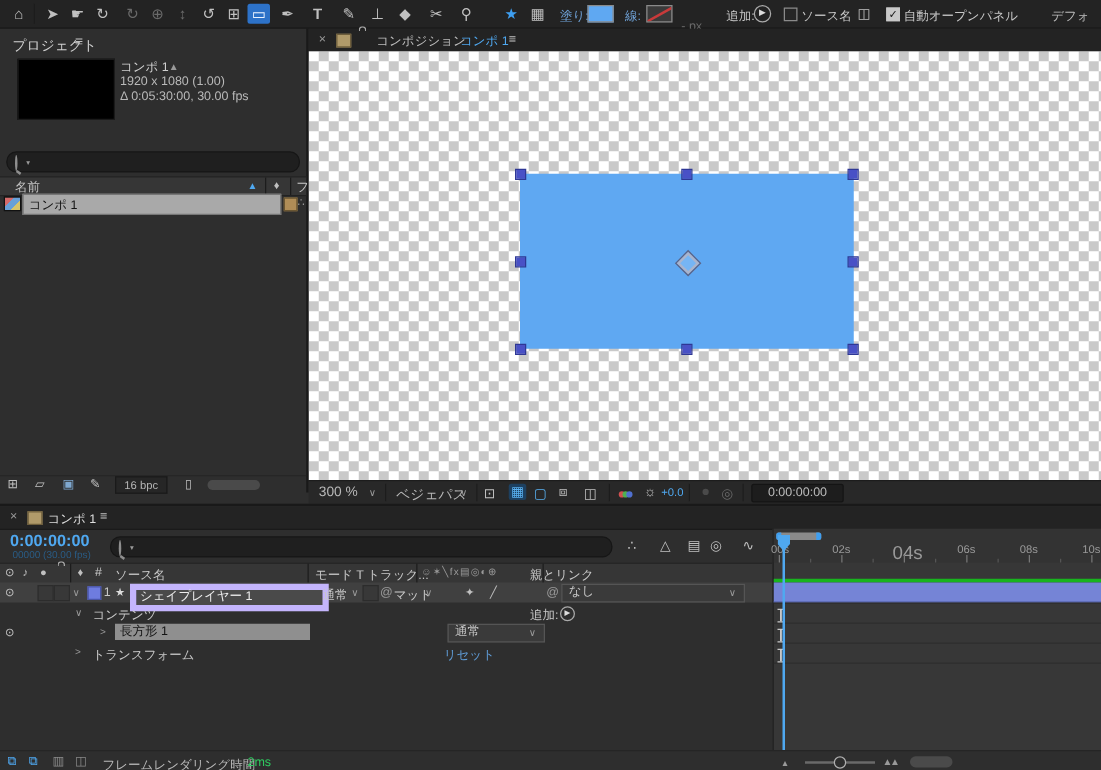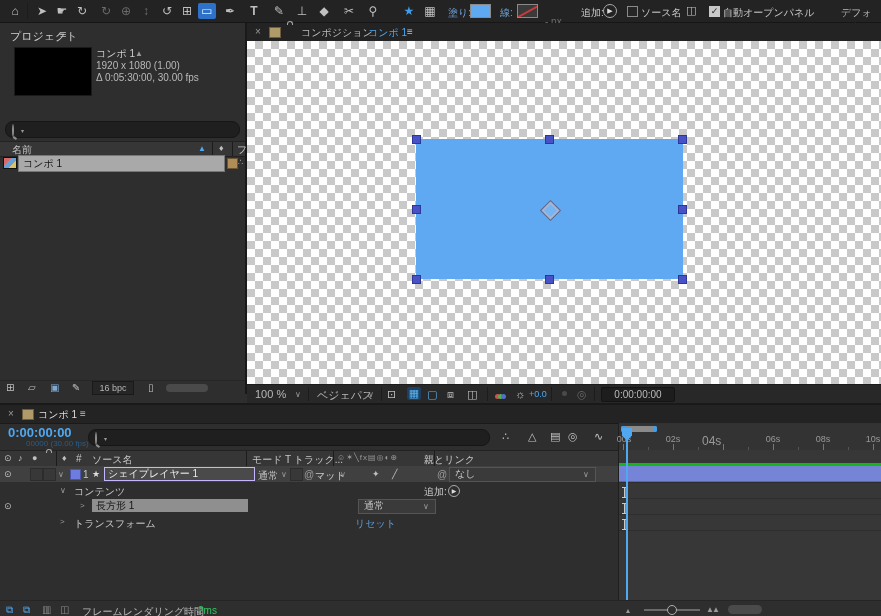--- a/index.html
+++ b/index.html
@@ -149,21 +149,21 @@
       <span class="ab handle" style="left:432px;top:95px"></span>
       <span class="ab handle" style="left:166px;top:165px"></span>
       <span class="ab handle" style="left:432px;top:165px"></span>
       <span class="ab handle" style="left:166px;top:235px"></span>
       <span class="ab handle" style="left:299px;top:235px"></span>
       <span class="ab handle" style="left:432px;top:235px"></span>
       <span class="ab anchor" style="left:297px;top:163px"></span>
     </div>
 
     <div class="ab" style="left:0;top:361px;width:634px;height:19px;background:#282828;border-top:1px solid #1c1c1c">
-      <span class="ab vbtn" style="left:8px;top:3px">100 %</span>
+      <span class="ab vbtn" style="left:8px;top:3px">300 %</span>
       <span class="ab dd-arrow" style="left:48px;top:5px">∨</span>
       <span class="ab vsep" style="left:61px;top:2px;height:14px"></span>
       <span class="ab vbtn" style="left:70px;top:3px">ベジェパス</span>
       <span class="ab dd-arrow" style="left:121px;top:5px">∨</span>
       <span class="ab vsep" style="left:134px;top:2px;height:14px"></span>
       <span class="ab ic" style="left:140px;top:3px;font-size:11px">⊡</span>
       <span class="ab ic" style="left:160px;top:2px;font-size:11px;color:#58b0f0;background:#1d4060;border-radius:2px;width:14px">▦</span>
       <span class="ab ic" style="left:180px;top:3px;font-size:11px;color:#58b0f0">▢</span>
       <span class="ab ic" style="left:200px;top:3px;font-size:11px">⧈</span>
       <span class="ab ic" style="left:220px;top:3px;font-size:11px">◫</span>
@@ -183,21 +183,21 @@
 
   <div id="tl" class="ab">
     <div class="ab tabstrip" style="left:0;top:0;width:881px;height:18px">
       <span class="ab ic" style="left:8px;top:3px;color:#9a9a9a">×</span>
       <span class="ab" style="left:22px;top:4px;width:10px;height:9px;background:#b09a6a;border:1px solid #6e5e3c"></span>
       <span class="ab" style="left:38px;top:3px;color:#dedede">コンポ 1</span>
       <span class="ab ic" style="left:80px;top:3px">≡</span>
     </div>
 
     <span class="ab blue" style="left:8px;top:20px;font-size:13px;font-weight:bold">0:00:00:00</span>
-    <span class="ab" style="left:26px;top:34px;font-size:8px;color:#2a5c85">00000 (30.00 fps)</span>
+    <span class="ab" style="left:10px;top:34px;font-size:8px;color:#2a5c85">00000 (30.00 fps)</span>
     <div class="ab field" style="left:88px;top:24px;width:400px;height:15px">
       <span class="mag ab" style="left:6px;top:3px"></span>
       <span class="ab dd-arrow" style="left:15px;top:5px;font-size:6px">▾</span>
     </div>
     <span class="ab ic" style="left:502px;top:25px;font-size:11px">∴</span>
     <span class="ab ic" style="left:528px;top:25px;font-size:11px">△</span>
     <span class="ab ic" style="left:550px;top:25px;font-size:11px">▤</span>
     <span class="ab ic" style="left:568px;top:25px;font-size:11px">◎</span>
     <span class="ab ic" style="left:594px;top:25px;font-size:11px">∿</span>
 
@@ -222,21 +222,21 @@
     </div>
 
     <div class="ab row" style="top:61px;background:#404040">
       <span class="ab ic" style="left:4px;top:3px;font-size:9px">⊙</span>
       <span class="ab" style="left:30px;top:2px;width:11px;height:11px;background:#383838;border:1px solid #2c2c2c"></span>
       <span class="ab" style="left:43px;top:2px;width:11px;height:11px;background:#383838;border:1px solid #2c2c2c"></span>
       <span class="ab dd-arrow" style="left:58px;top:4px">∨</span>
       <span class="ab" style="left:70px;top:3px;width:9px;height:9px;background:#6e7cdf;border:1px solid #4a55a8"></span>
       <span class="ab" style="left:83px;top:3px">1</span>
       <span class="ab ic" style="left:92px;top:3px;font-size:9px;color:#ddd">★</span>
-      <span class="ab" style="left:104px;top:1px;width:146px;height:12px;background:#4a4a4a;border:1px solid #c4b5fd;line-height:12px;padding-left:3px;color:#ececec">シェイプレイヤー 1</span>
+      <span class="ab" style="left:104px;top:1px;width:146px;height:12px;background:#4a4a4a;border:5px solid #c4b5fd;line-height:12px;padding-left:3px;color:#ececec">シェイプレイヤー 1</span>
       <span class="ab" style="left:258px;top:3px">通常</span>
       <span class="ab dd-arrow" style="left:281px;top:4px">∨</span>
       <span class="ab" style="left:290px;top:2px;width:11px;height:11px;background:#383838;border:1px solid #2c2c2c"></span>
       <span class="ab" style="left:304px;top:3px;color:#9a9a9a">@</span>
       <span class="ab" style="left:315px;top:3px">マット</span>
       <span class="ab dd-arrow" style="left:340px;top:4px">∨</span>
       <span class="ab ic" style="left:372px;top:3px;font-size:9px">✦</span>
       <span class="ab ic" style="left:392px;top:3px;font-size:9px">╱</span>
       <span class="ab" style="left:437px;top:3px;color:#9a9a9a">@</span>
       <span class="ab ddbox" style="left:449px;top:1px;width:145px">
@@ -268,21 +268,21 @@
       <span class="ab" style="left:355px;top:3px;color:#5f9bd5">リセット</span>
     </div>
 
     <div class="ab" style="left:618px;top:18px;width:263px;height:177px;background:#373737;border-left:1px solid #1f1f1f">
       <div class="ab" style="left:0;top:0;width:263px;height:27px;background:#333">
         <span class="ab" style="left:2px;top:3px;width:36px;height:6px;background:#8a8a8a;border-radius:2px"></span>
         <span class="ab" style="left:2px;top:3px;width:4px;height:6px;background:#3e9ef0;border-radius:2px 0 0 2px"></span>
         <span class="ab" style="left:34px;top:3px;width:4px;height:6px;background:#3e9ef0;border-radius:0 2px 2px 0"></span>
         <span class="ab" style="left:-4px;top:11px;width:18px;text-align:center;font-size:9px;color:#999">00s</span>
         <span class="ab" style="left:45px;top:11px;width:18px;text-align:center;font-size:9px;color:#999">02s</span>
-        <span class="ab" style="left:83px;top:11px;width:18px;text-align:center;font-size:12px;color:#999">04s</span>
+        <span class="ab" style="left:95px;top:11px;width:18px;text-align:center;font-size:15px;color:#999">04s</span>
         <span class="ab" style="left:145px;top:11px;width:18px;text-align:center;font-size:9px;color:#999">06s</span>
         <span class="ab" style="left:195px;top:11px;width:18px;text-align:center;font-size:9px;color:#999">08s</span>
         <span class="ab" style="left:245px;top:11px;width:18px;text-align:center;font-size:9px;color:#999">10s</span>
         <span class="tick" style="left:4px;top:21px;height:6px"></span>
         <span class="tick" style="left:54px;top:21px;height:6px"></span>
         <span class="tick" style="left:104px;top:21px;height:6px"></span>
         <span class="tick" style="left:154px;top:21px;height:6px"></span>
         <span class="tick" style="left:204px;top:21px;height:6px"></span>
         <span class="tick" style="left:254px;top:21px;height:6px"></span>
         <span class="tick" style="left:29px;top:24px;height:3px;background:#555"></span>

